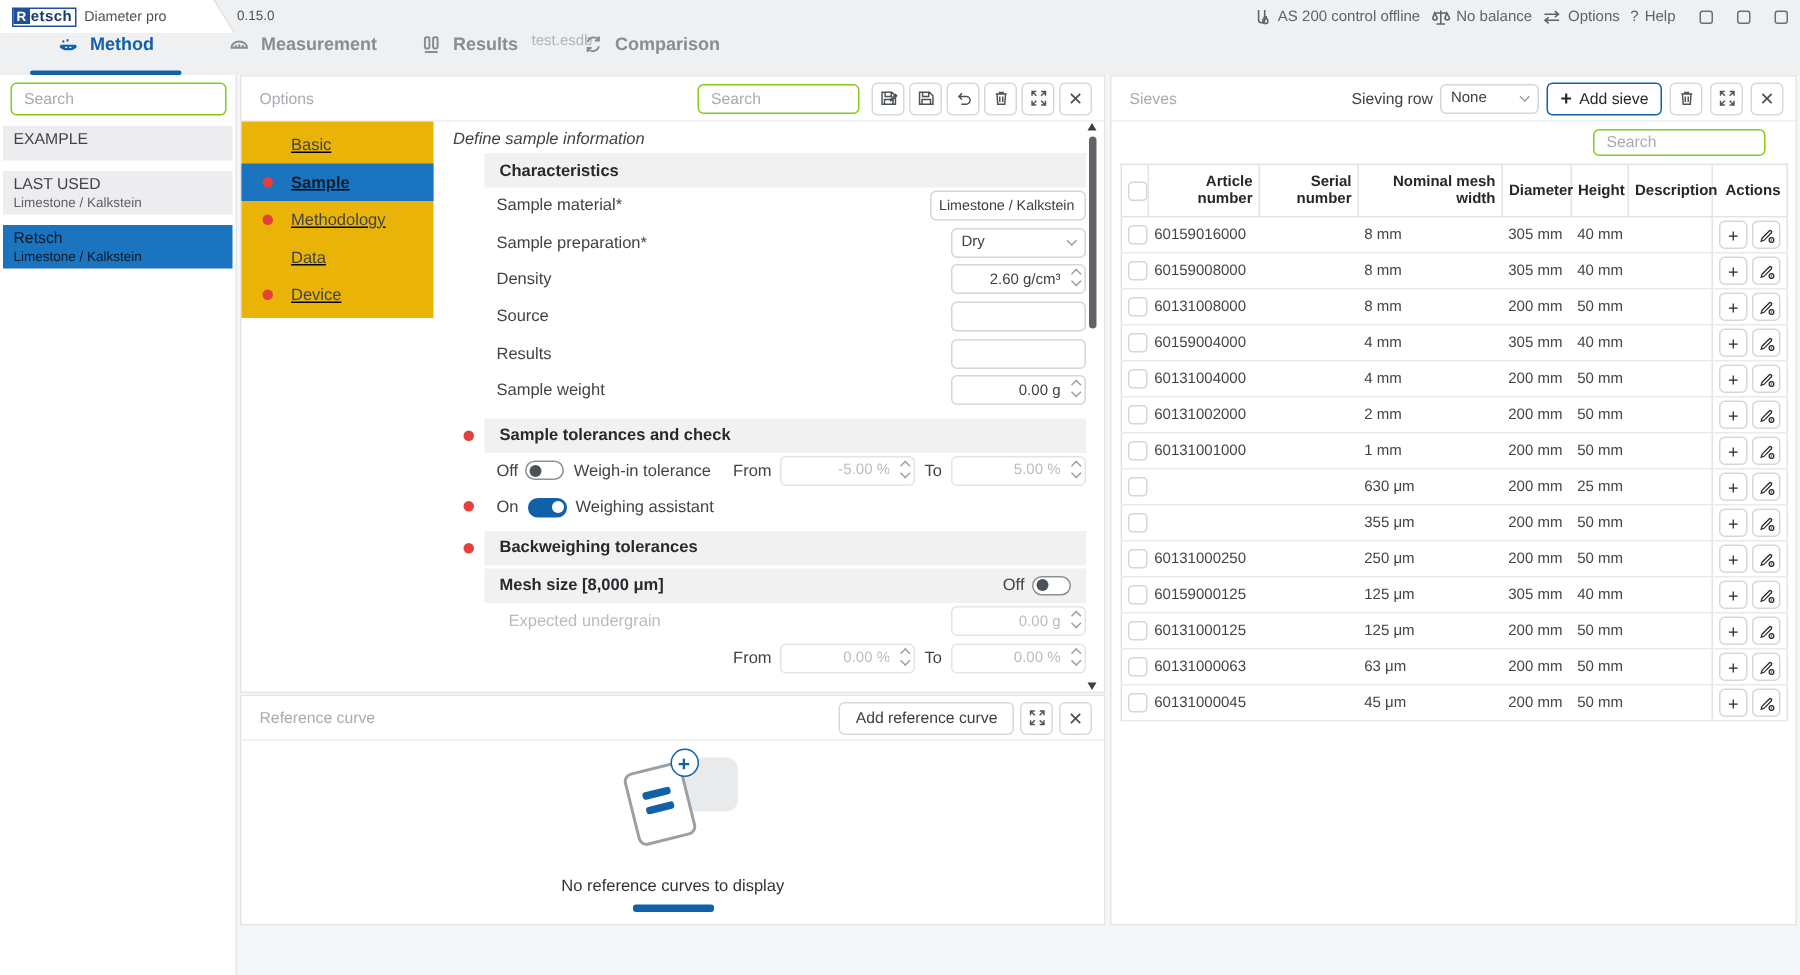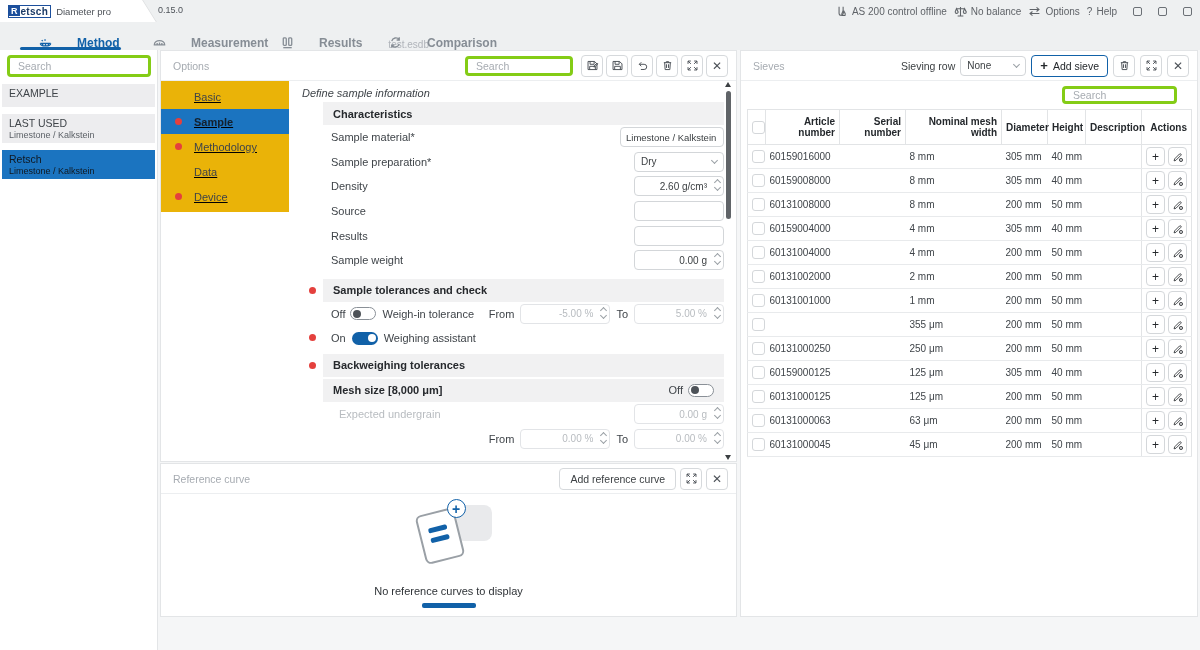--- a/index.html
+++ b/index.html
@@ -15,32 +15,32 @@
   .product-name { color:#4d5258; font-size:9.5px; margin-left:5px; }
   .version { position:absolute; left:158px; top:5px; font-size:9px; color:#4d5258; }
   .topbar-right { position:absolute; right:8px; top:0; height:22px; display:flex; align-items:center; gap:7px; color:#5f6368; font-size:10px; }
   .tb-item { display:flex; align-items:center; gap:4px; }
   .tb-ico { width:13px; height:13px; display:inline-flex; }
   .tb-ico svg { width:13px; height:13px; stroke:#5f6368; fill:none; stroke-width:1.3; }
   .win-btn { width:9px; height:9px; border:1px solid #6b7076; border-radius:2px; display:inline-block; margin-left:9px; }
 
   
   .tabbar { position:absolute; left:0; top:22px; width:1200px; height:28px; background:#eef0f1; }
-  .tab { position:absolute; top:0; height:28px; display:flex; align-items:flex-end; gap:24px; font-size:12px; font-weight:bold; color:#868d95; cursor:default; }
+  .tab { position:absolute; top:0; height:28px; display:flex; align-items:flex-start; gap:7px; font-size:12px; font-weight:bold; color:#868d95; cursor:default; }
   .tab svg { width:15px; height:15px; stroke:#868d95; fill:none; stroke-width:1.4; }
   .tab.active { color:#1161a8; }
   .tab.active svg { stroke:#1161a8; }
   .tab-file { font-weight:normal; font-size:10px; color:#b0b4ba; margin-left:2px; }
   .tab-underline { position:absolute; left:20px; top:25px; width:101px; height:3px; background:#1161a8; border-radius:2px; }
 
   
   .panel { position:absolute; background:#fff; border:1px solid #e3e5e7; }
   .phead { height:30px; display:flex; align-items:center; border-bottom:1px solid #eceef0; padding:0 8px 0 12px; }
   .ptitle { font-size:10.5px; color:#a6abb1; }
-  .search { border:3px solid #84cc16; border-radius:4px; height:20px; font-size:10.5px; padding:0 8px; color:#3c4043; font-family:"Liberation Sans",sans-serif; outline:none; }
+  .search { border:1px solid #84cc16; border-radius:4px; height:20px; font-size:10.5px; padding:0 8px; color:#3c4043; font-family:"Liberation Sans",sans-serif; outline:none; }
   .search::placeholder { color:#a6abb1; }
   .icobtn { width:22px; height:22px; border:1px solid #d6d9dc; border-radius:4px; background:#fff; display:inline-flex; align-items:center; justify-content:center; color:#4d5258; }
   .icobtn svg { width:13px; height:13px; stroke:#4d5258; fill:none; stroke-width:1.2; }
   .xbtn { font-size:12px; color:#4d5258; }
   input { font-family:"Liberation Sans",sans-serif; }
 
   
   .sidebar { position:absolute; left:0; top:50px; width:158px; height:600px; background:#fff; border-right:1px solid #e3e5e7; }
   .sidebar .search { display:block; margin:5px 7px 7px 7px; width:144px; height:22px; }
   .side-item { margin:0 2px 7px 2px; background:#ededef; padding:3px 7px; min-height:23px; }
@@ -660,20 +660,43 @@
 </button>
             </div>
           </td>
         </tr>
         <tr>
           <td>
             <div class="cb"></div>
           </td>
           <td></td>
           <td></td>
+          <td>630 μm</td>
+          <td>200 mm</td>
+          <td>25 mm</td>
+          <td></td>
+          <td class="c-act">
+            <div class="actwrap">
+              <button class="abtn">+</button>
+              <button class="abtn">
+  <svg viewBox="0 0 16 16">
+                  <path d="M3.5 10.5 L10 4 a1.2 1.2 0 0 1 1.8 1.8 L5.3 12.3 L2.8 13.2 Z" fill="none" stroke="#26292d" stroke-width="1.1"></path>
+                  <circle cx="12" cy="12" r="2.1" fill="none" stroke="#26292d" stroke-width="1.1"></circle>
+                  <circle cx="12" cy="12" r="0.7" fill="#26292d"></circle>
+                </svg>
+</button>
+            </div>
+          </td>
+        </tr>
+        <tr>
+          <td>
+            <div class="cb"></div>
+          </td>
+          <td></td>
+          <td></td>
           <td>355 μm</td>
           <td>200 mm</td>
           <td>50 mm</td>
           <td></td>
           <td class="c-act">
             <div class="actwrap">
               <button class="abtn">+</button>
               <button class="abtn">
   <svg viewBox="0 0 16 16">
                   <path d="M3.5 10.5 L10 4 a1.2 1.2 0 0 1 1.8 1.8 L5.3 12.3 L2.8 13.2 Z" fill="none" stroke="#26292d" stroke-width="1.1"></path>

